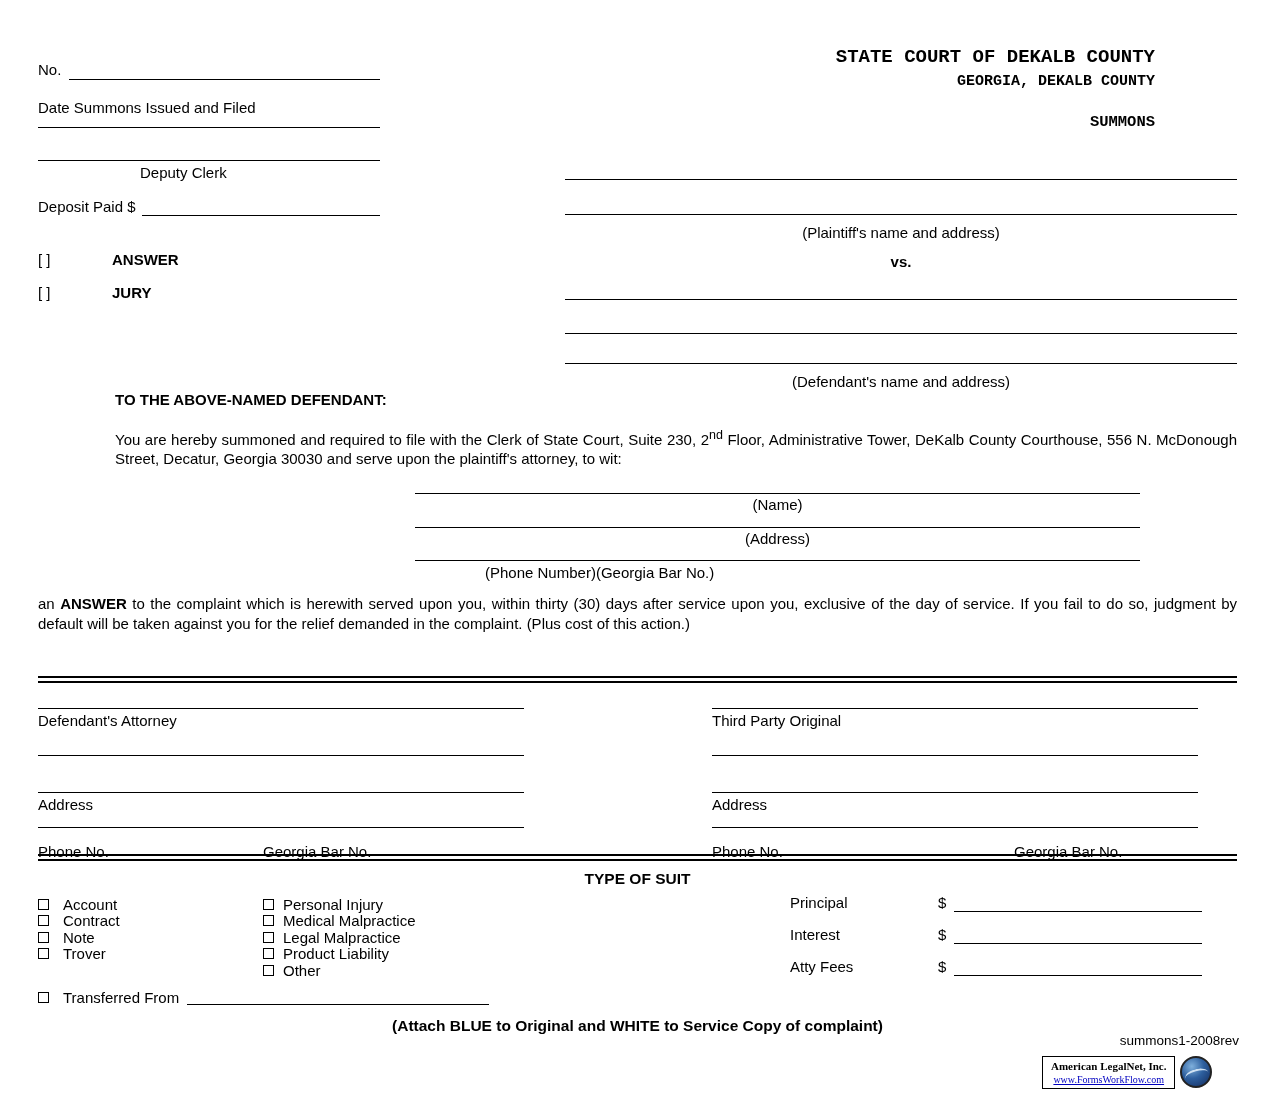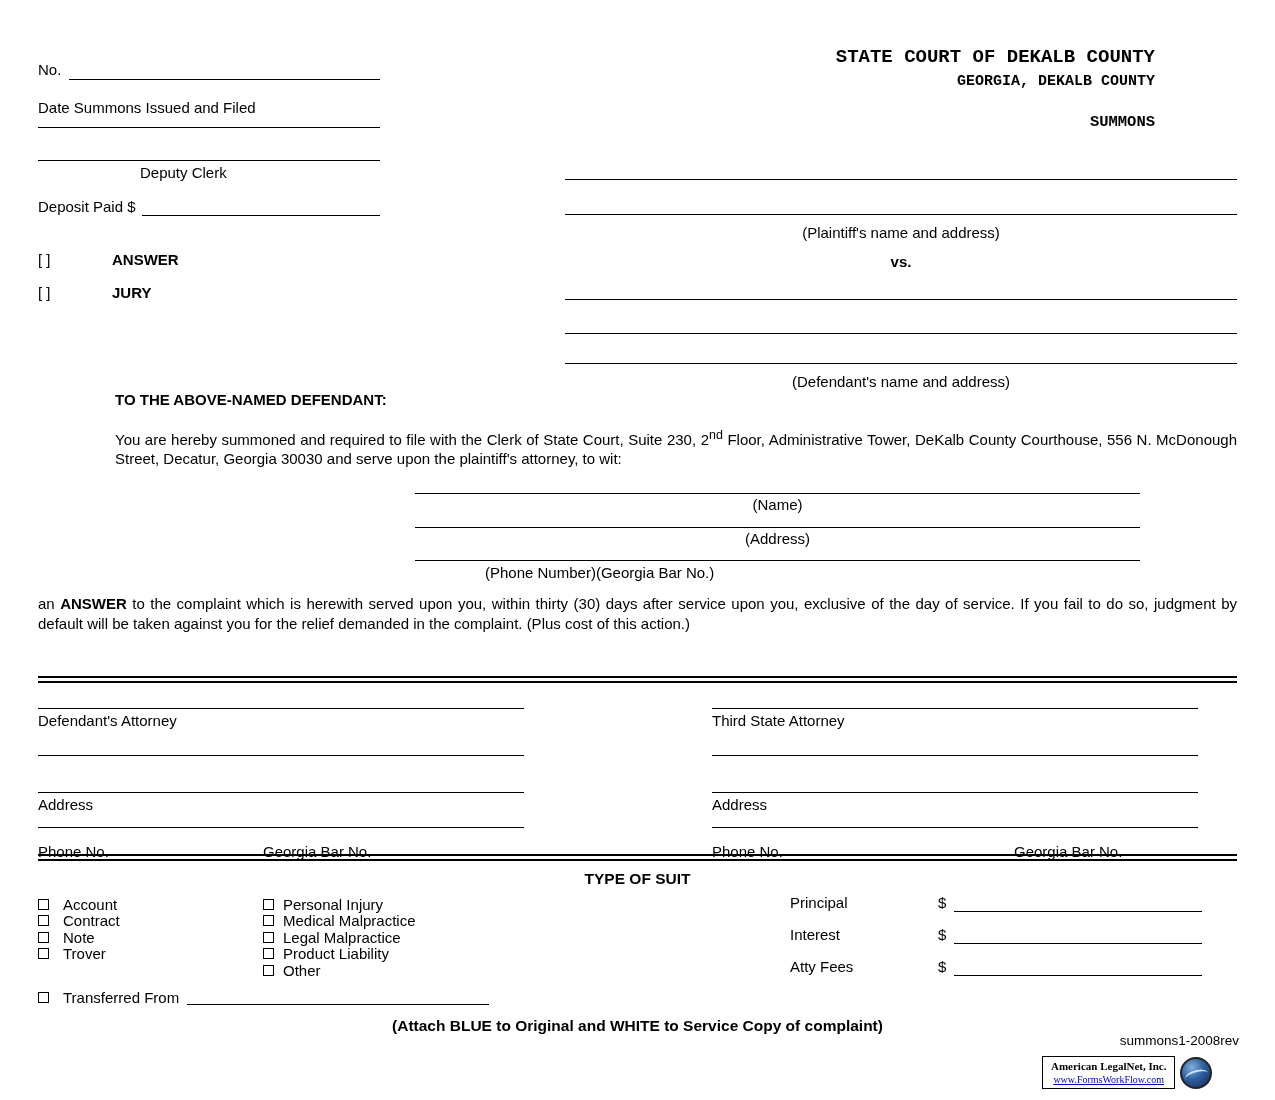--- a/index.html
+++ b/index.html
@@ -96,21 +96,21 @@
 
   .transfer-row { left: 38px; top: 988px; display: flex; align-items: center; }
   .transfer-row .cbox { margin-right: 14px; }
   .transfer-row .t-label { margin-right: 8px; }
   .transfer-row .iline { width: 302px; }
 
   .attach-note { left: 0; top: 1016px; width: 1275px; font-size: 15.5px; }
   .form-num { top: 1032px; right: 36px; font-size: 13.5px; }
 
   
-  .vendor { left: 1042px; top: 1056px; display: flex; align-items: center; }
+  .vendor { left: 1042px; top: 1056px; display: flex; align-items: flex-start; }
   .vendor-box { border: 1px solid #000; padding: 2px 8px; text-align: center;
                 font-family: "Liberation Serif", "DejaVu Serif", serif; background: #fff; }
   .vendor-name { font-weight: 700; font-size: 11px; white-space: nowrap; }
   .vendor-url { font-size: 10px; color: #0000c0; text-decoration: underline; white-space: nowrap; cursor: pointer; }
   .globe { width: 32px; height: 32px; border-radius: 50%; margin-left: 5px; border: 2px solid #222;
            background: radial-gradient(circle at 35% 30%, #7fb0dc 0%, #2d5f9e 45%, #122a5c 100%);
            position: relative; overflow: hidden; flex: none; }
   .globe::after { content: ""; position: absolute; left: 3px; top: 11px; width: 24px; height: 11px;
                   border-radius: 50%; border-top: 2px solid #cfe2f3; transform: rotate(-14deg); }
 </style>
@@ -187,21 +187,21 @@
       <div class="uline third"></div>
       <div class="label">Address</div>
       <div class="uline fourth"></div>
       <div class="pb-row">
         <span class="phone">Phone No.</span>
         <span>Georgia Bar No.</span>
       </div>
     </div>
     <div class="atty-col rightcol">
       <div class="uline first"></div>
-      <div class="label">Third State Attorney</div>
+      <div class="label">Third Party Original</div>
       <div class="uline second"></div>
       <div class="uline third"></div>
       <div class="label">Address</div>
       <div class="uline fourth"></div>
       <div class="pb-row">
         <span class="phone">Phone No.</span>
         <span>Georgia Bar No.</span>
       </div>
     </div>
   </section>

